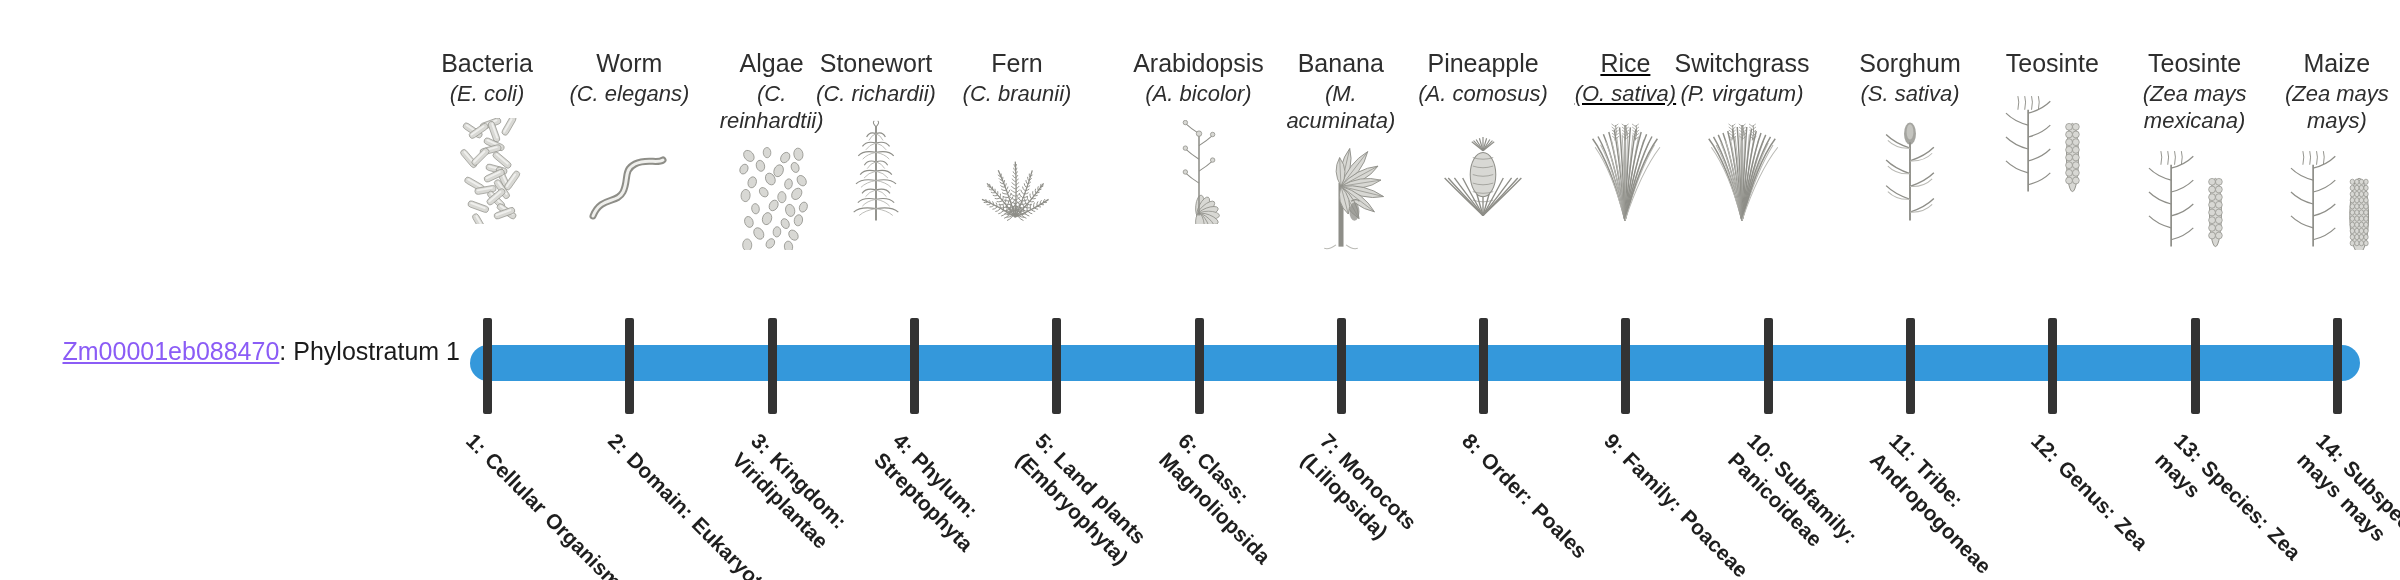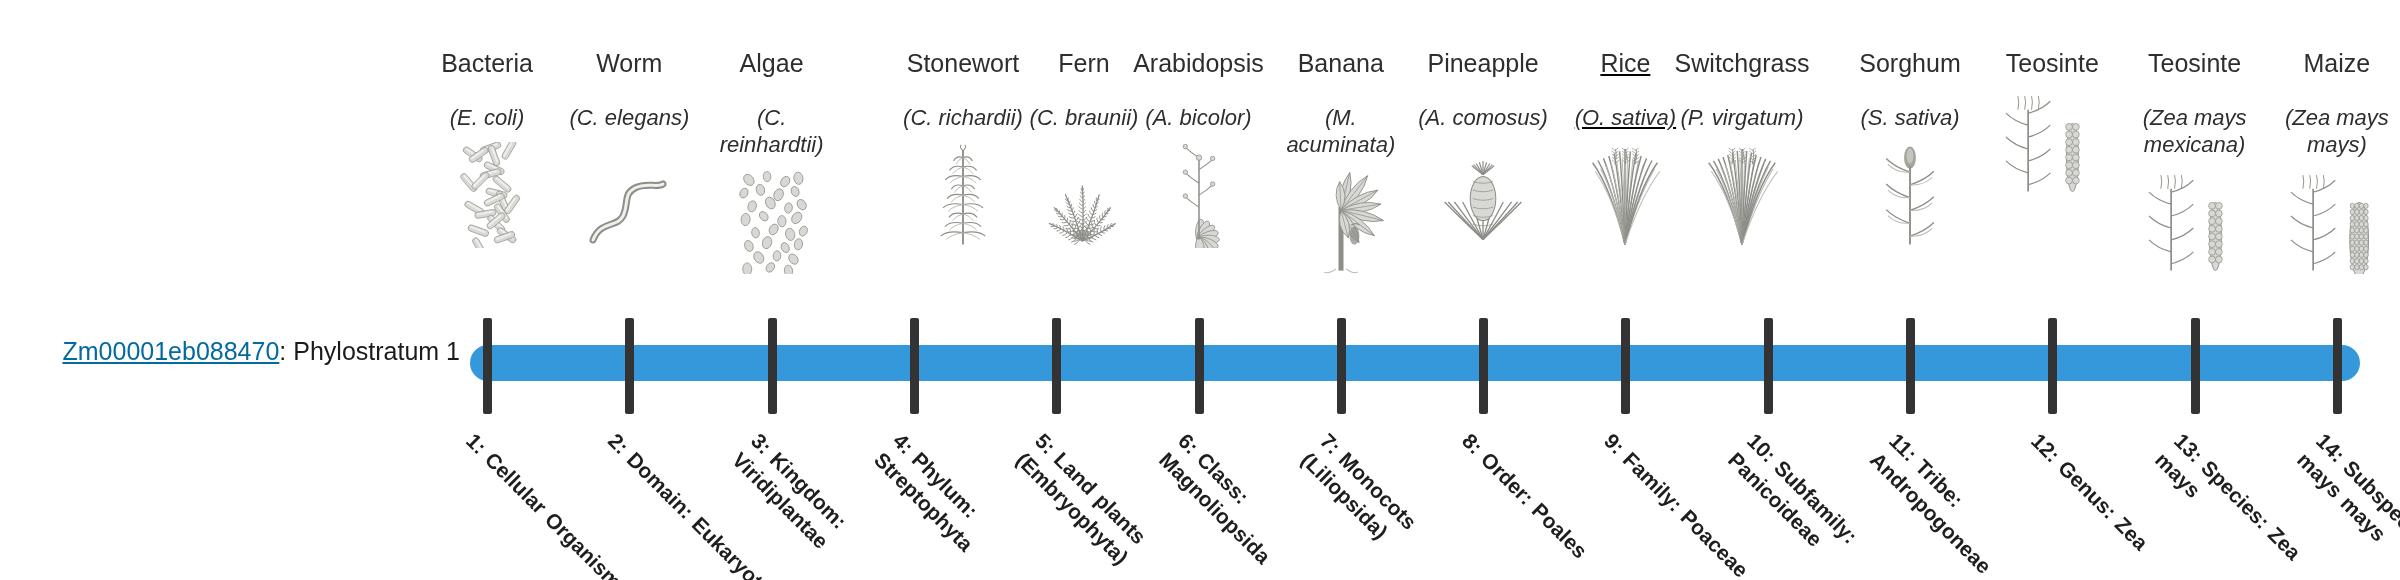--- a/index.html
+++ b/index.html
@@ -25,21 +25,21 @@
     left: 40px;
     top: 336px;
     width: 420px;
     text-align: right;
     font-size: 25px;
     color: #1b1b1b;
     white-space: nowrap;
     line-height: 1.2;
   }
   #gene-label .gene-link {
-    color: #0369a1;
+    color: #8b5cf6;
     text-decoration: underline;
     cursor: pointer;
   }
 
   
   .col {
     position: absolute;
     top: 48px;
     width: 142px;
     text-align: center;
@@ -48,21 +48,21 @@
     font-size: 25px;
     color: #2e2e2e;
     line-height: 1.25;
     white-space: nowrap;
   }
   .sci-name {
     font-size: 22px;
     color: #2e2e2e;
     font-style: italic;
     line-height: 1.2;
-    margin-top: 26px;
+    margin-top: 2px;
     padding: 0 2px;
   }
   .illus {
     height: 108px;
     margin-top: 8px;
     display: flex;
     align-items: flex-end;
     justify-content: center;
   }
   .illus svg { display: block; }
@@ -255,21 +255,21 @@
             <ellipse cx="75" cy="90" rx="5" ry="6.75" transform="rotate(11 75 90)" fill="#d8d8d4" stroke="#8e8e88" stroke-width="0.9"></ellipse>
             <ellipse cx="27" cy="106" rx="5.5" ry="7.425000000000001" transform="rotate(-32 27 106)" fill="#d8d8d4" stroke="#8e8e88" stroke-width="0.9"></ellipse>
             <ellipse cx="49" cy="104" rx="4.6" ry="6.21" transform="rotate(5 49 104)" fill="#d8d8d4" stroke="#8e8e88" stroke-width="0.9"></ellipse>
             <ellipse cx="69" cy="108" rx="5" ry="6.75" transform="rotate(-38 69 108)" fill="#d8d8d4" stroke="#8e8e88" stroke-width="0.9"></ellipse>
             <ellipse cx="13" cy="120" rx="5.5" ry="7.425000000000001" transform="rotate(-1 13 120)" fill="#d8d8d4" stroke="#8e8e88" stroke-width="0.9"></ellipse>
             <ellipse cx="41" cy="118" rx="4.6" ry="6.21" transform="rotate(36 41 118)" fill="#d8d8d4" stroke="#8e8e88" stroke-width="0.9"></ellipse>
             <ellipse cx="63" cy="122" rx="5" ry="6.75" transform="rotate(-7 63 122)" fill="#d8d8d4" stroke="#8e8e88" stroke-width="0.9"></ellipse>
           </svg>
         </div>
       </div>
-      <div class="col" style="left: 892px;">
+      <div class="col" style="left: 805px;">
         <div class="common-name">Stonewort</div>
         <div class="sci-name">(C. richardii)</div>
         <div class="illus">
           <svg width="80" height="104" viewBox="0 0 80 122">
             <path d="M40 118 L40 8" stroke="#8e8e88" stroke-width="2.2" fill="none"></path>
             <path d="M40 16 q -7.699999999999999 -3 -11 4" fill="none" stroke="#8e8e88" stroke-width="1.3"></path>
             <path d="M40 16 q -5.5 2 -8.25 8" fill="none" stroke="#b9b9b4" stroke-width="1.1"></path>
             <path d="M40 16 q 7.699999999999999 -3 11 4" fill="none" stroke="#8e8e88" stroke-width="1.3"></path>
             <path d="M40 16 q 5.5 2 8.25 8" fill="none" stroke="#b9b9b4" stroke-width="1.1"></path>
             <path d="M40 27 q -11.129999999999999 -3 -15.9 4" fill="none" stroke="#8e8e88" stroke-width="1.3"></path>
@@ -301,21 +301,21 @@
             <path d="M40 93 q 14.91 -3 21.3 4" fill="none" stroke="#8e8e88" stroke-width="1.3"></path>
             <path d="M40 93 q 10.65 2 15.975000000000001 8" fill="none" stroke="#b9b9b4" stroke-width="1.1"></path>
             <path d="M40 104 q -18.34 -3 -26.2 4" fill="none" stroke="#8e8e88" stroke-width="1.3"></path>
             <path d="M40 104 q -13.1 2 -19.65 8" fill="none" stroke="#b9b9b4" stroke-width="1.1"></path>
             <path d="M40 104 q 18.34 -3 26.2 4" fill="none" stroke="#8e8e88" stroke-width="1.3"></path>
             <path d="M40 104 q 13.1 2 19.65 8" fill="none" stroke="#b9b9b4" stroke-width="1.1"></path>
             <path d="M40 8 q -5 -5 -2 -7 M40 8 q 5 -5 2 -7" stroke="#8e8e88" stroke-width="1.2" fill="none"></path>
           </svg>
         </div>
       </div>
-      <div class="col" style="left: 1013px;">
+      <div class="col" style="left: 946px;">
         <div class="common-name">Fern</div>
         <div class="sci-name">(C. braunii)</div>
         <div class="illus">
           <svg width="88" height="104" viewBox="0 0 88 120">
             <g transform="translate(42,112) rotate(-62)">
               <path d="M0 0 Q 2 -23.947000000000003 0 -43.54" stroke="#8e8e88" stroke-width="1.5" fill="none"></path>
               <path d="M0 -3 q -6.388211546225273 -1.5 -7.985264432781591 -3.5" stroke="#8e8e88" stroke-width="1" fill="none"></path>
               <path d="M0 -3 q 6.388211546225273 -1.5 7.985264432781591 -3.5" stroke="#8e8e88" stroke-width="1" fill="none"></path>
               <path d="M0 -7.2 q -5.811707710940655 -1.5 -7.264634638675818 -3.5" stroke="#8e8e88" stroke-width="1" fill="none"></path>
               <path d="M0 -7.2 q 5.811707710940655 -1.5 7.264634638675818 -3.5" stroke="#8e8e88" stroke-width="1" fill="none"></path>

